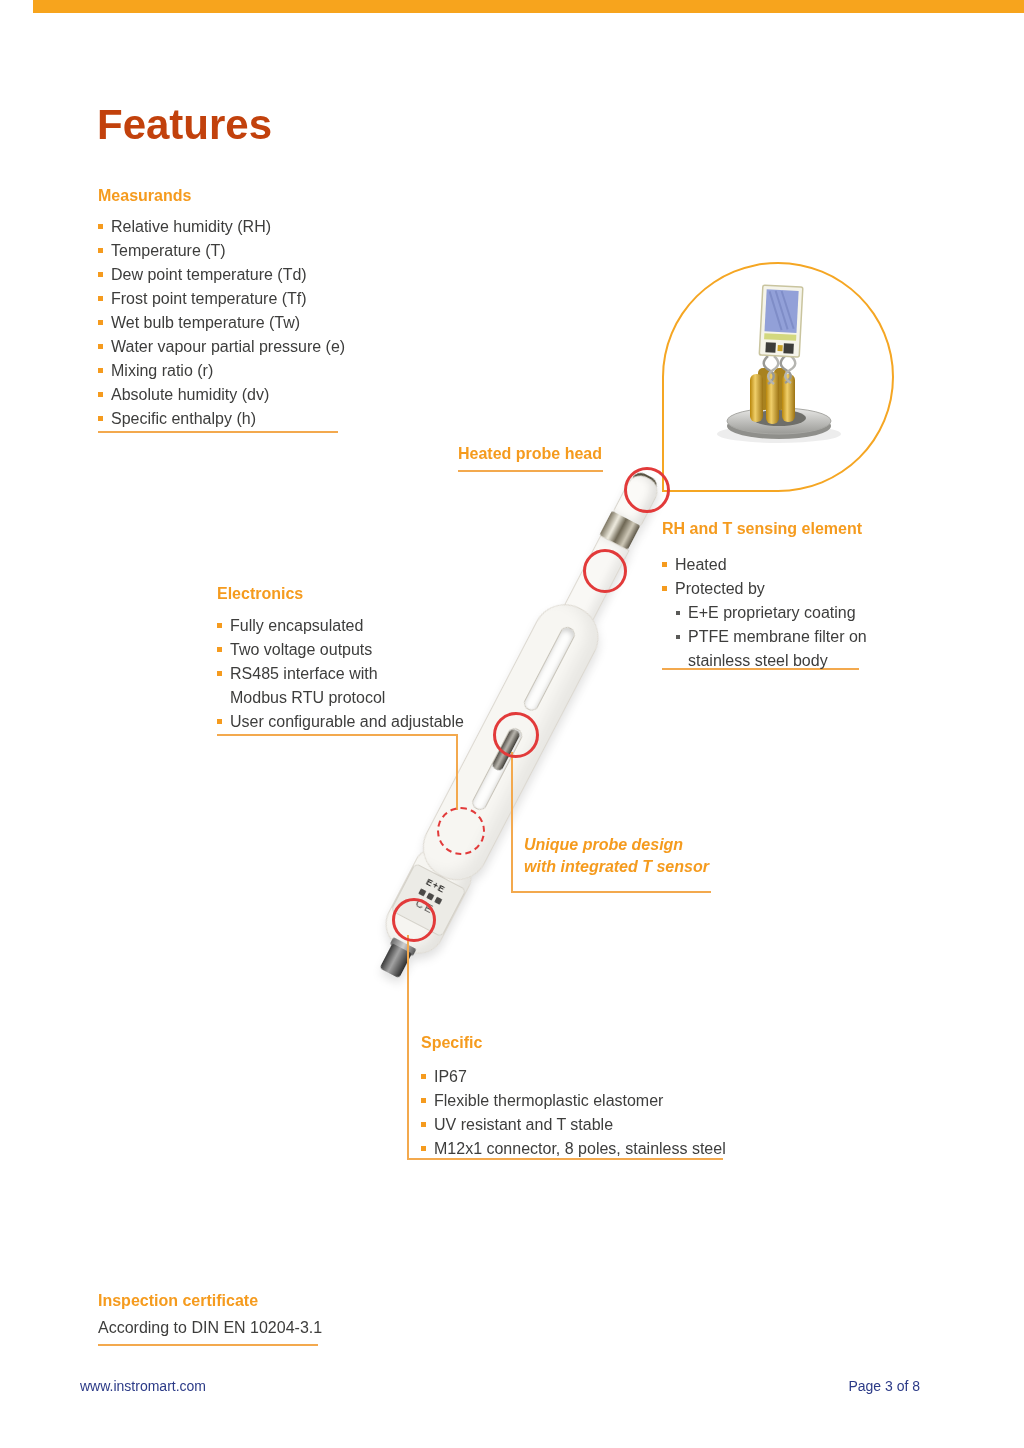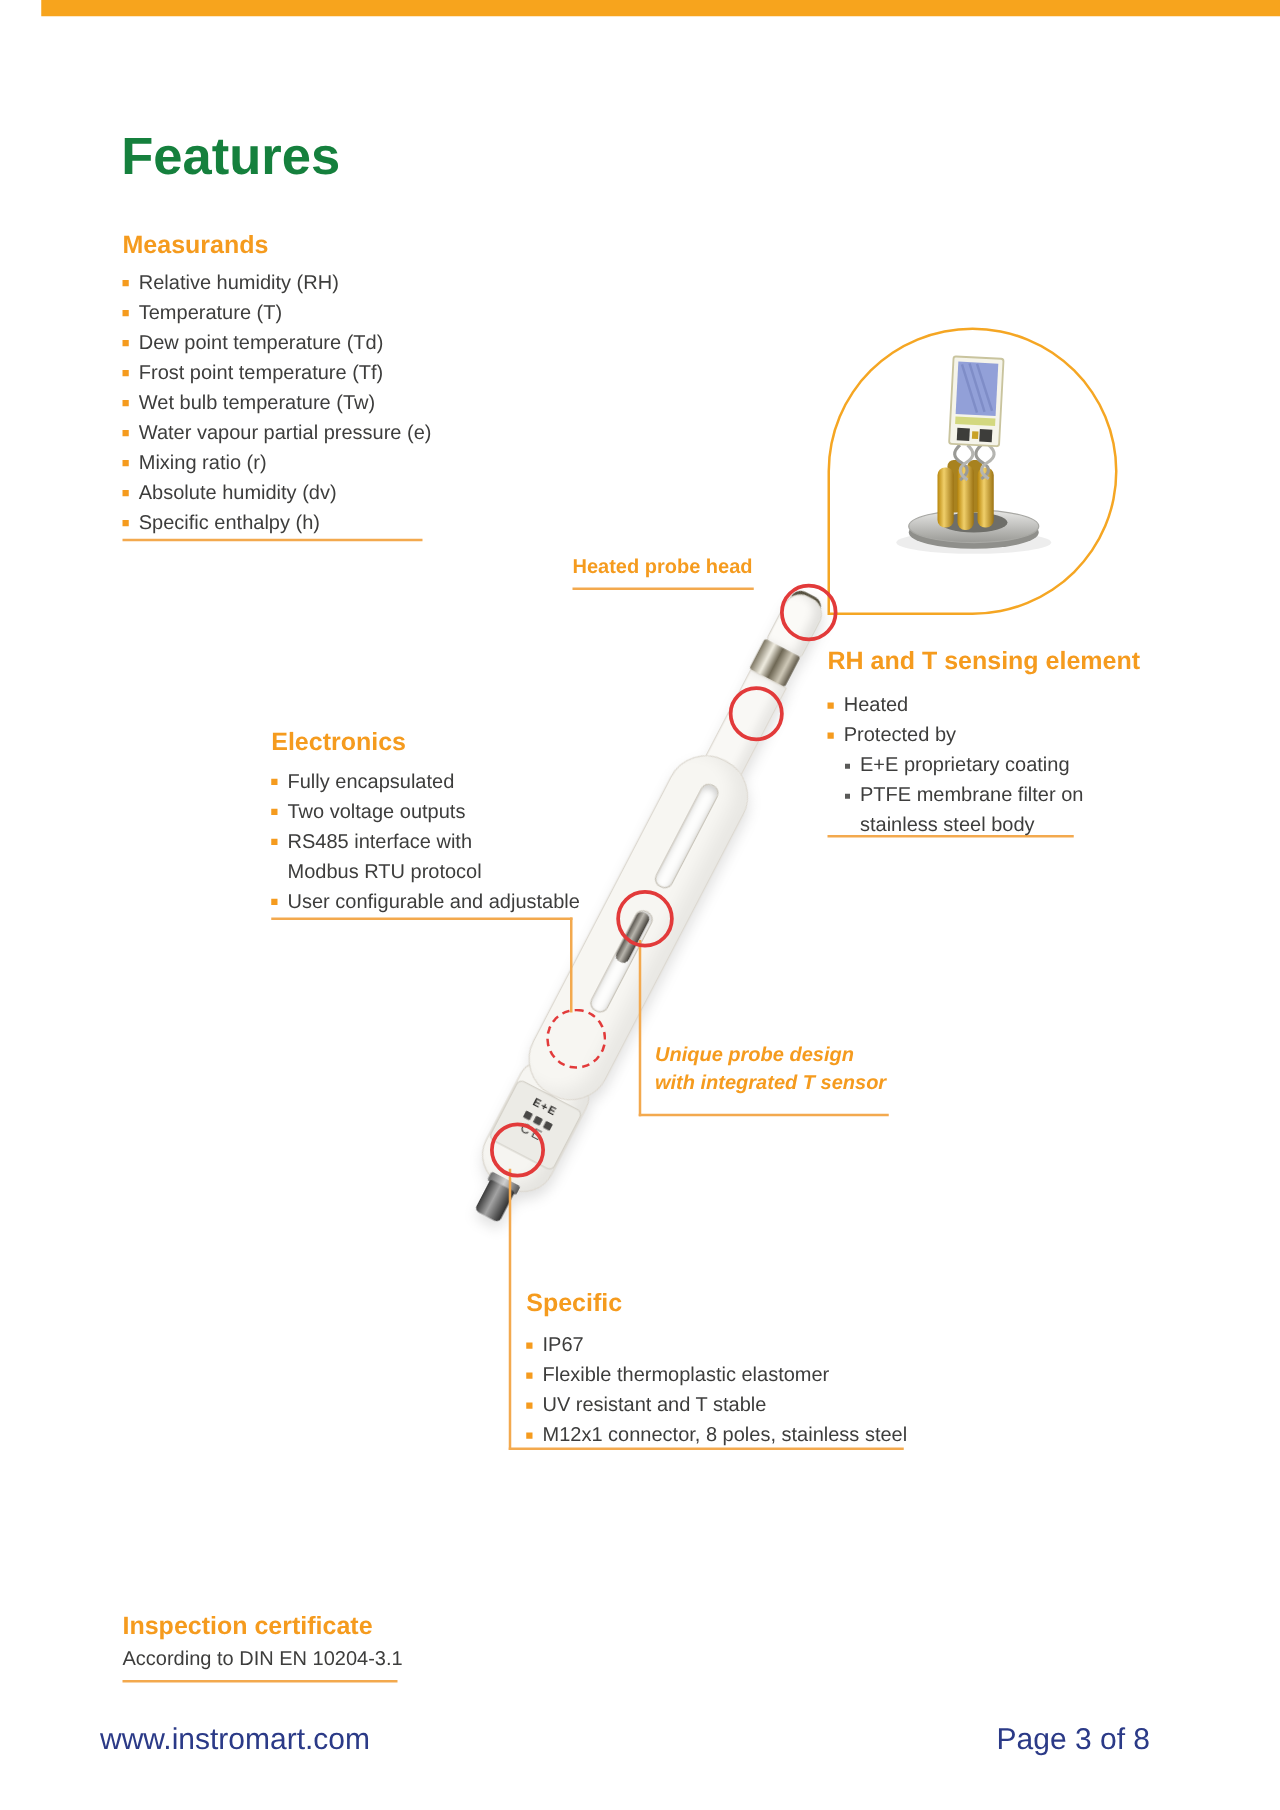--- a/index.html
+++ b/index.html
@@ -1,24 +1,24 @@
 <!DOCTYPE html>
 <html><head>
 <meta charset="utf-8">
 <style>
   html,body{margin:0;padding:0;background:#ffffff;}
   #canvas{position:relative;width:1024px;height:1448px;background:#ffffff;overflow:hidden;
           font-family:"Liberation Sans","DejaVu Sans",sans-serif;color:#3d3d3c;}
   .abs{position:absolute;}
   
-  .h1{font-size:42px;font-weight:bold;color:#15803d;letter-spacing:0px;line-height:1;}
-  .sec-title{font-size:20px;font-weight:bold;color:#f59b1e;line-height:22px;}
+  .h1{font-size:42px;font-weight:bold;color:#c2410c;letter-spacing:0px;line-height:1;}
+  .sec-title{font-size:16px;font-weight:bold;color:#f59b1e;line-height:22px;}
   .callout-label{font-size:16px;font-weight:bold;color:#f59b1e;line-height:22px;}
   .body-txt{font-size:16px;color:#3d3d3c;line-height:24px;}
-  .footer-txt{font-size:24px;color:#2b3a87;}
+  .footer-txt{font-size:14px;color:#2b3a87;}
   
   .rows{margin-top:9px;}
   .row{display:flex;align-items:flex-start;line-height:24px;font-size:16px;color:#3d3d3c;white-space:nowrap;}
   .row .b{flex:0 0 auto;width:5px;height:5px;background:#f59b1e;margin:9px 8px 0 0;}
   .row.nc .b{visibility:hidden;}
   .row.sub{margin-left:14px;}
   .row.sub .b{width:4px;height:4px;margin-top:10px;background:#5a5a58;}
   .row.sub.nc .b{visibility:hidden;}
   
   .oline{background:#f3a94e;}

